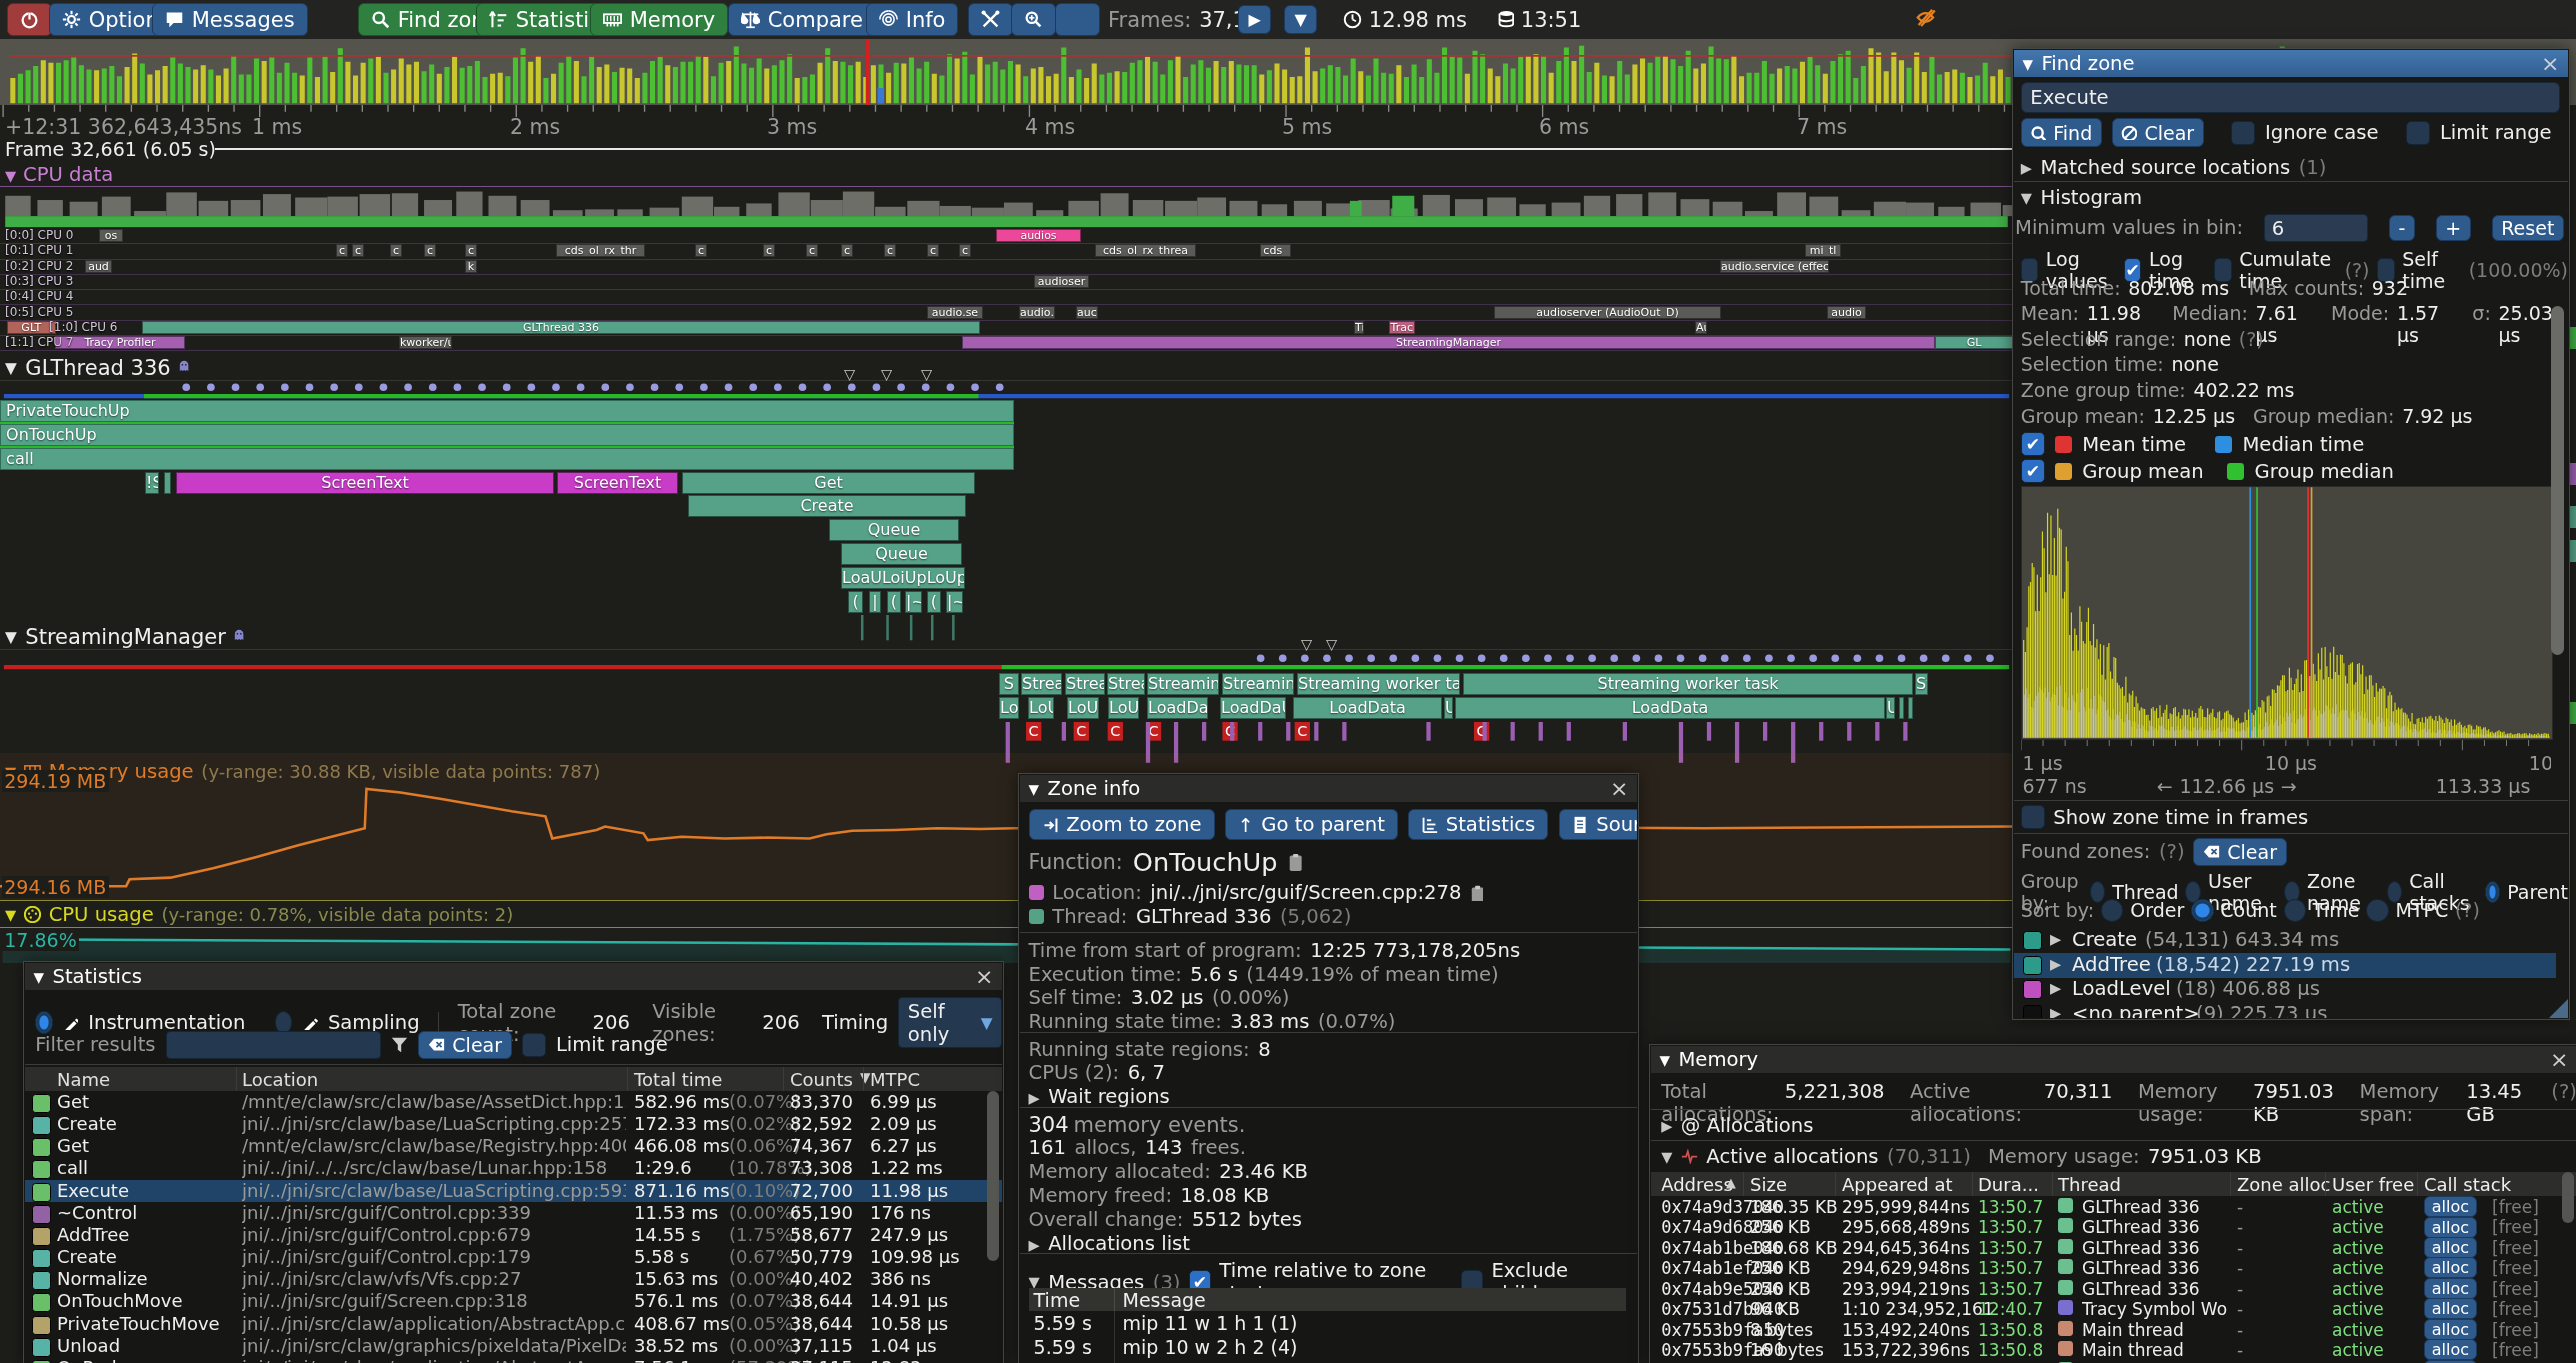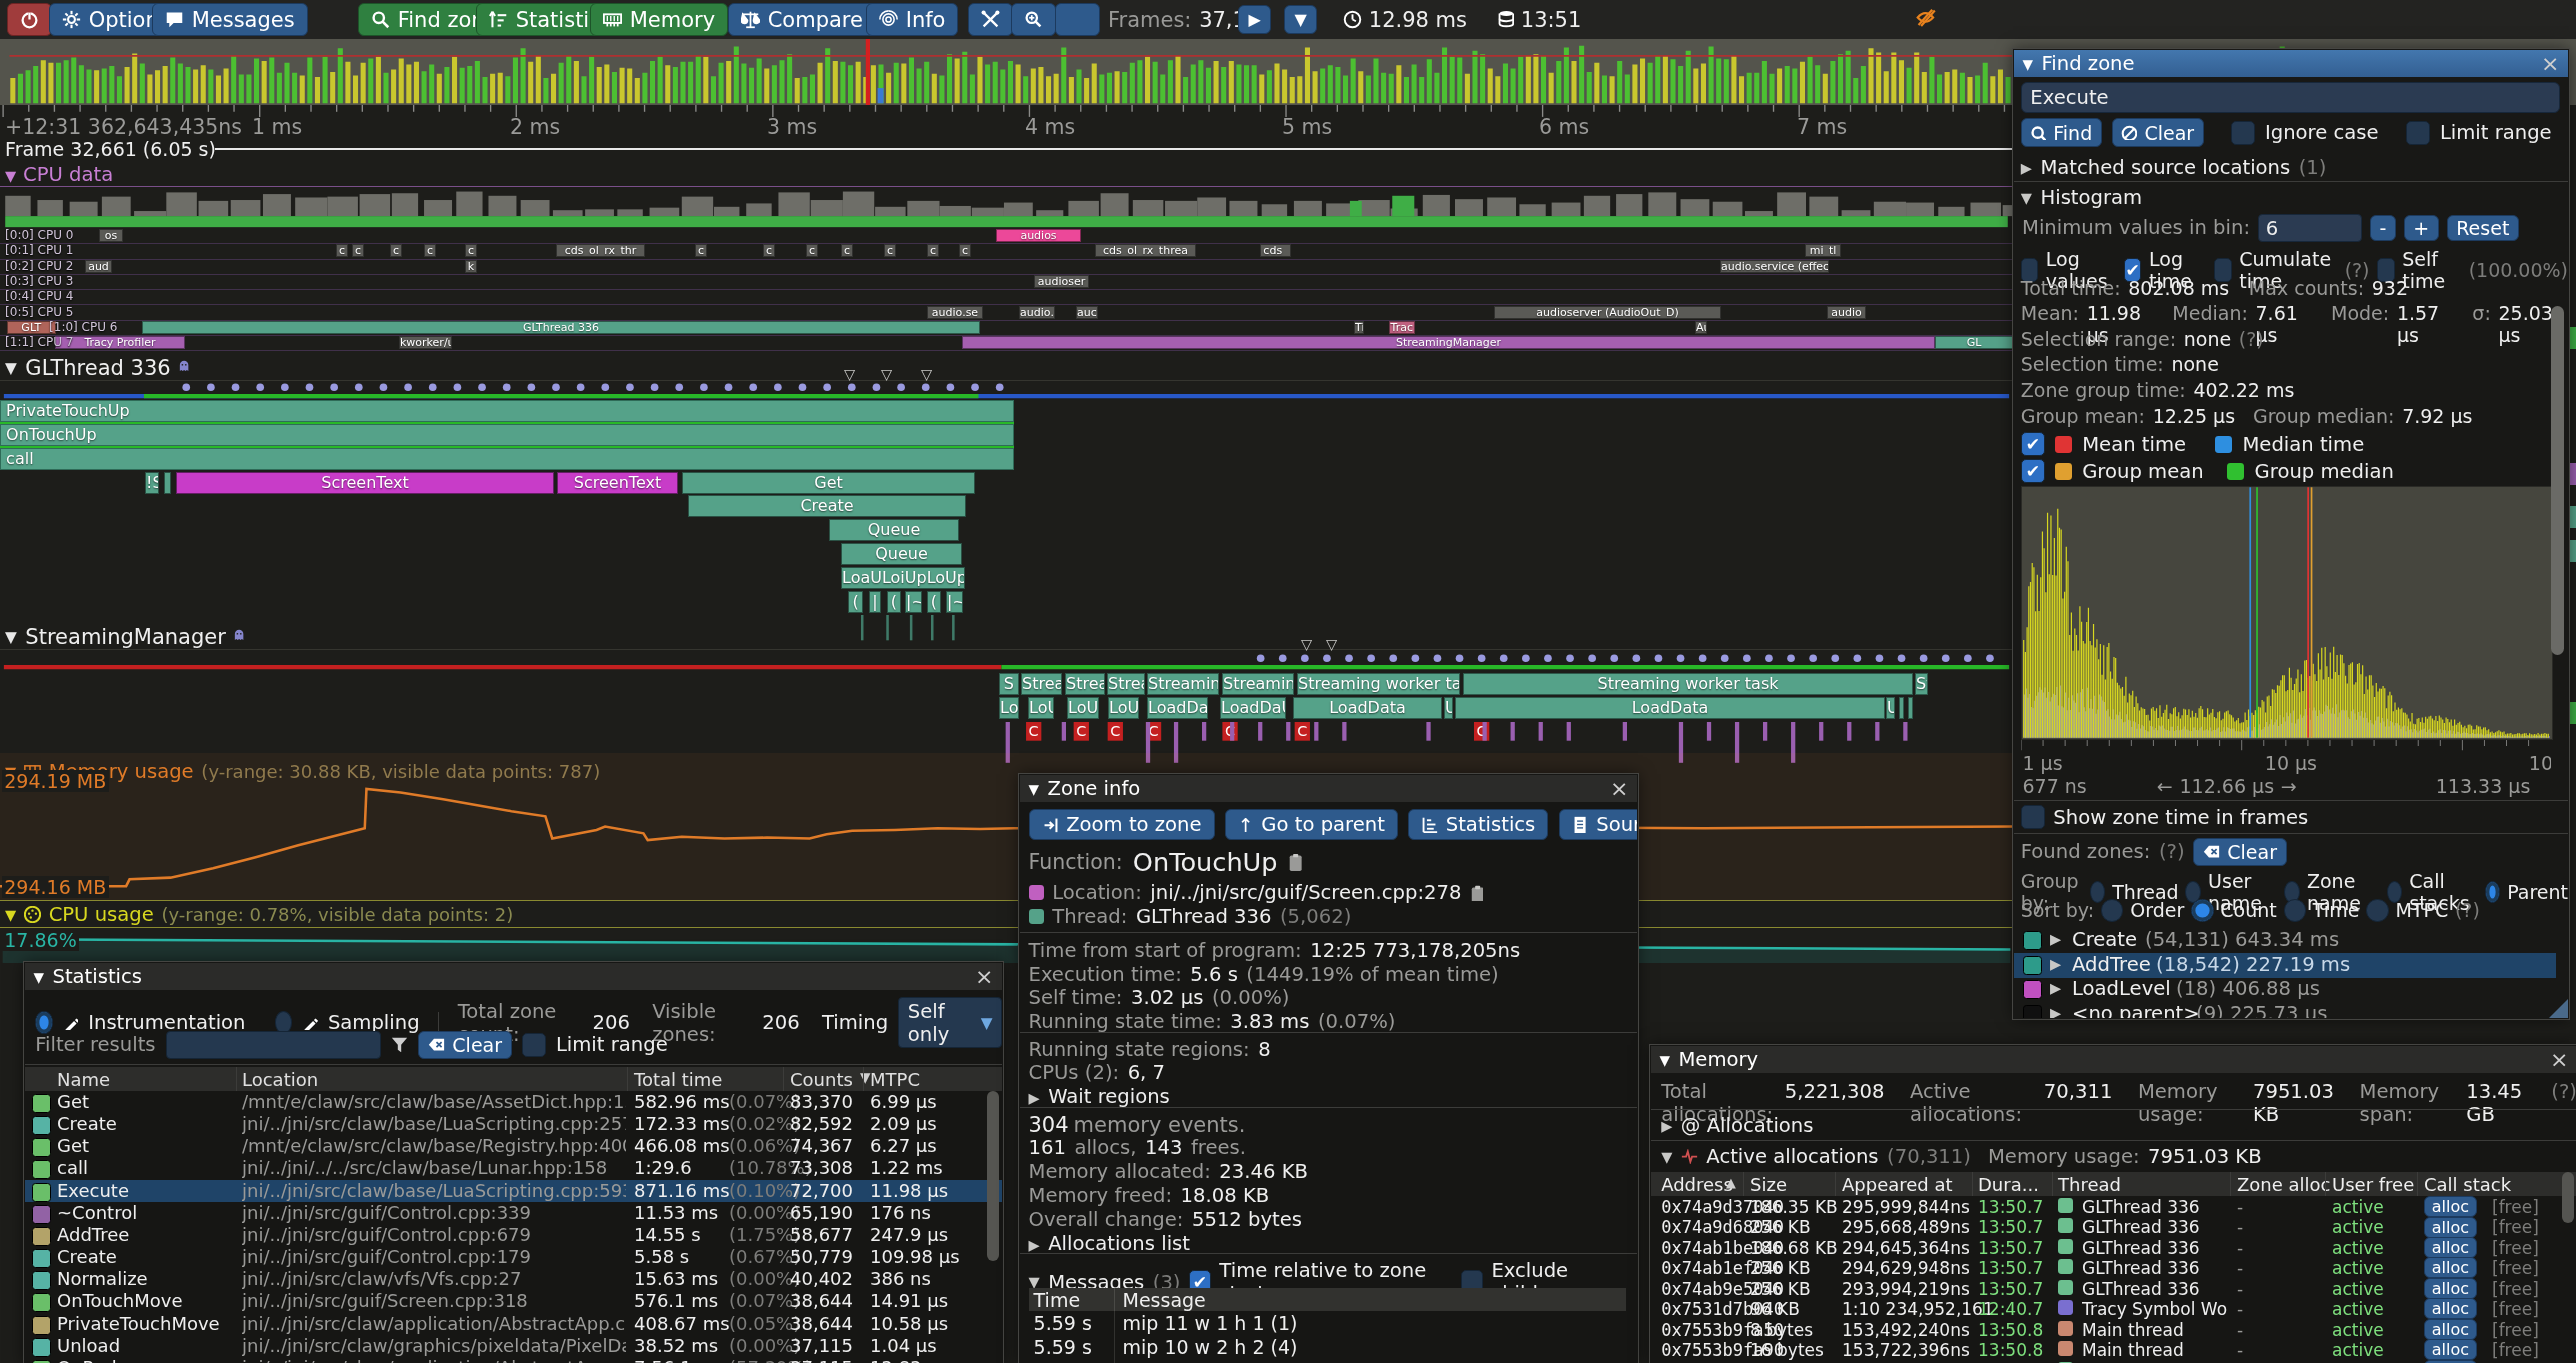--- a/index.html
+++ b/index.html
@@ -1315,21 +1315,21 @@
       <div class="abs" style="left: 6.8px; top: 106px; display: flex; gap: 8.5px; font-size: 19.6px; align-items: center;">
         <span class="arrow">▶</span>
         <span class="w">Matched source locations</span>
         <span class="dim">(1)</span>
       </div>
       <div class="sep" style="left: 0px; top: 131px; width: 100%;"></div>
       <div class="abs" style="left: 6.8px; top: 136px; display: flex; gap: 8.5px; font-size: 19.6px; align-items: center;">
         <span class="arrow">▼</span>
         <span class="w">Histogram</span>
       </div>
-      <div class="abs" style="left: 8px; top: 164px; display: flex; gap: 8px; font-size: 19.6px; align-items: center; text-align: right;">
+      <div class="abs" style="left: 1px; top: 164px; display: flex; gap: 21px; font-size: 19.6px; align-items: center; text-align: right;">
         <span class="g">Minimum values in bin:</span>
         <span style="display: inline-block; width: 102px; height: 25.6px; background: rgb(43, 59, 82); border: 0.9px solid rgb(23, 39, 58); border-radius: 4.3px; position: relative;">
           <span class="w" style="position: absolute; left: 6.8px; top: 1.7px;">6</span>
         </span>
         <span class="btn blue small" style="height: 24px; padding: 0px 8.5px;">-</span>
         <span class="btn blue small" style="height: 24px; padding: 0px 8.5px;">+</span>
         <span class="btn blue small" style="height: 24px;">Reset</span>
       </div>
       <div class="abs" style="left: 6.8px; top: 198px; display: flex; gap: 7.7px; font-size: 19px; align-items: center;">
         <span class="chk"></span>

